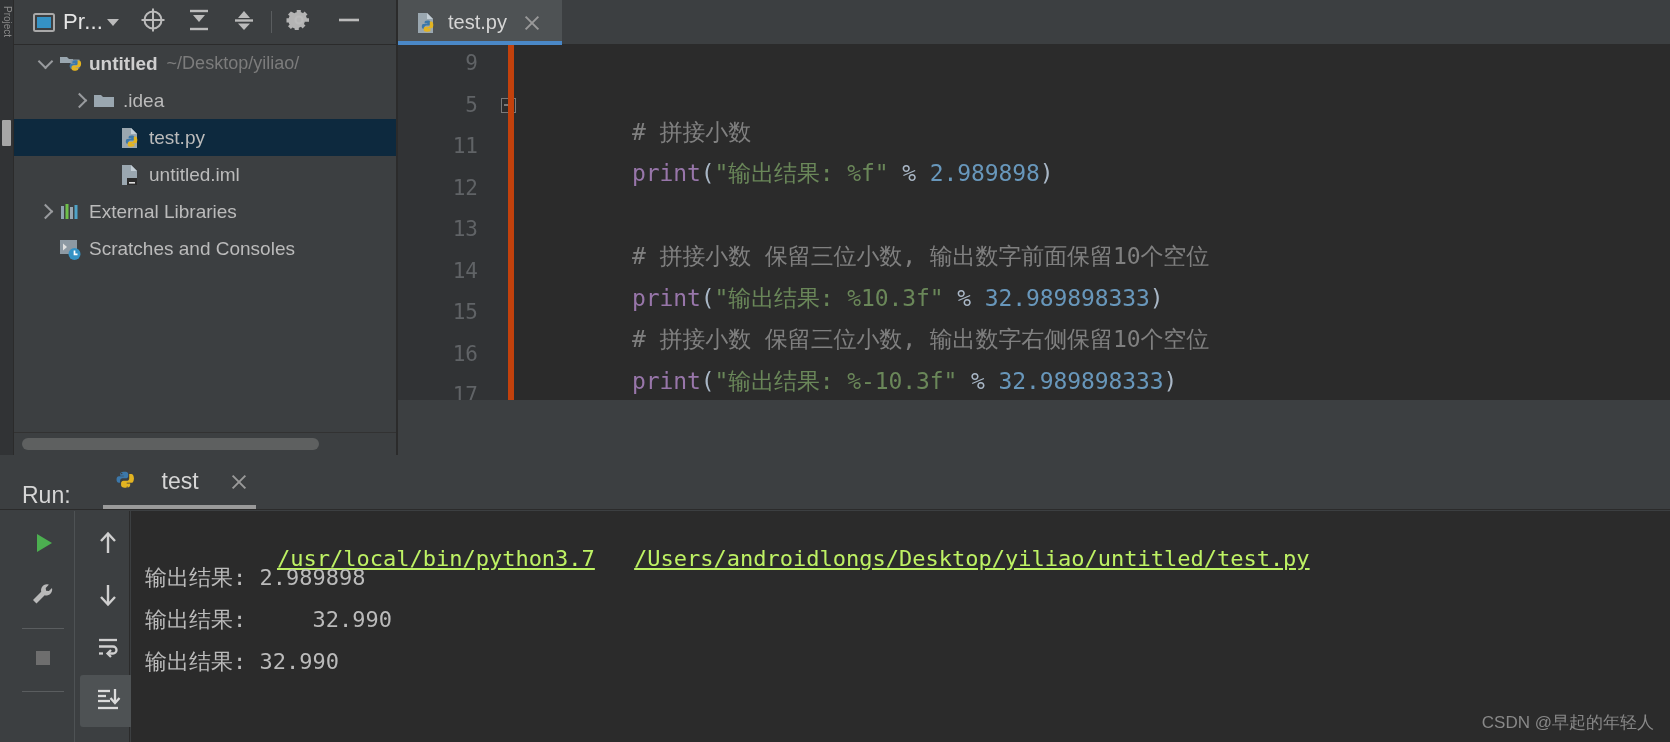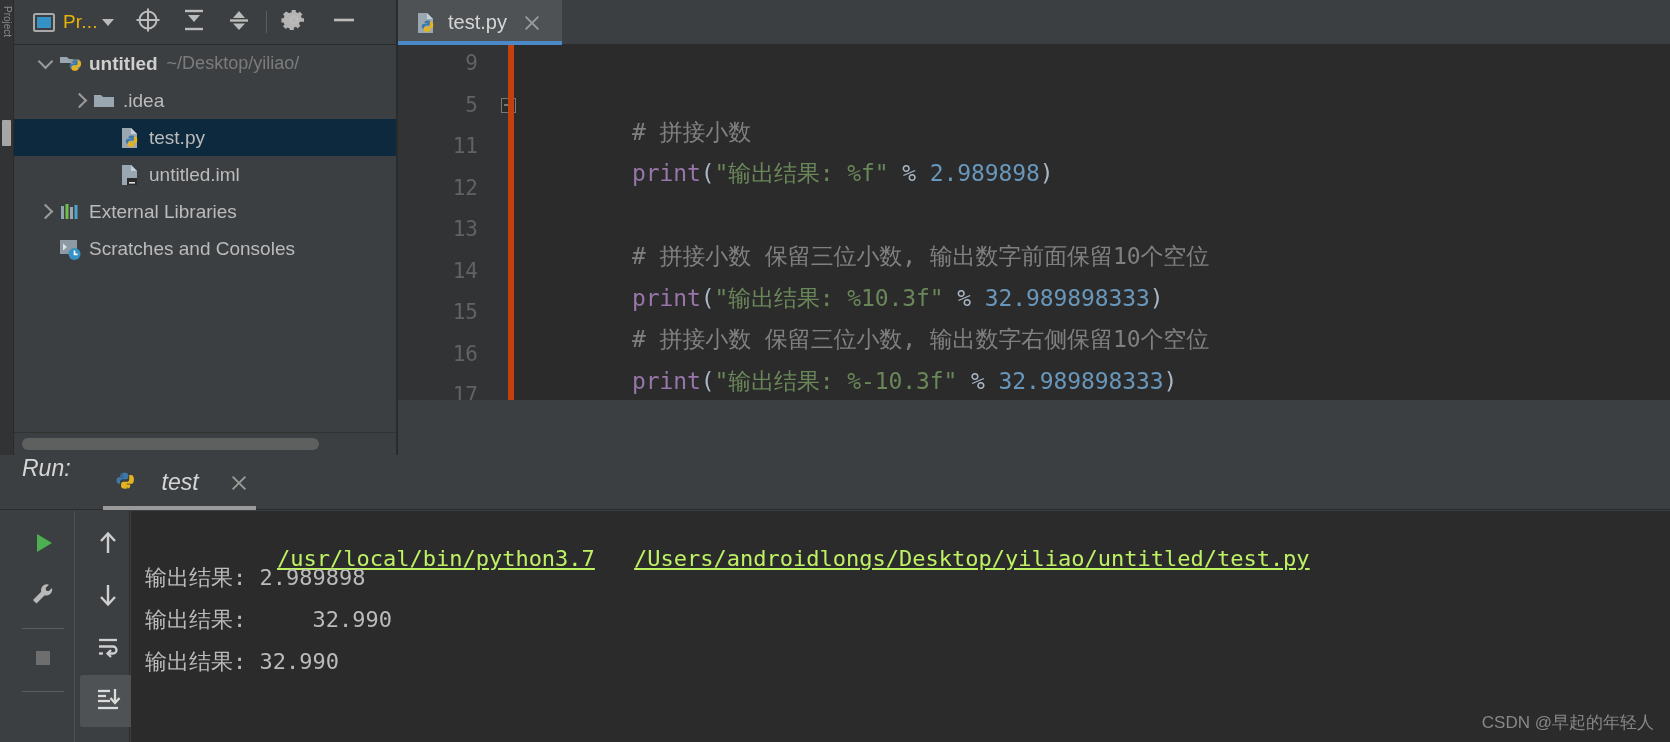--- a/index.html
+++ b/index.html
@@ -35,21 +35,21 @@
   .proj-toolbar {
     position: absolute; left: 14px; top: 0; width: 382px; height: 45px;
     background: #3c3f41; border-bottom: 1px solid #2b2b2b;
     display: flex; align-items: center; padding-left: 14px; gap: 3px;
   }
   .tb-btn {
     display: flex; align-items: center; justify-content: center;
     height: 30px; border-radius: 2px; padding: 0 3px;
   }
   .proj-label {
-    color: #eab308; font-size: 19px; margin-left: 6px; letter-spacing: .2px;
+    color: #e5e5e5; font-size: 22px; margin-left: 6px; letter-spacing: .2px;
   }
   .caret-dn {
     width: 0; height: 0; border-left: 6px solid transparent;
     border-right: 6px solid transparent; border-top: 7px solid #bbbbbb;
     margin-left: 4px;
   }
   .tb-sep { width: 1px; height: 22px; background: #5a5d5f; margin: 0 7px; }
 
   
   .proj-tree {
@@ -155,23 +155,22 @@
     position: absolute; left: 0; top: 0; width: 110px; height: 100%; background: #3c3f41;
   }
 
   
   .run-window {
     position: absolute; left: 0; top: 455px; width: 1670px; height: 287px;
     background: #3c3f41;
   }
   .run-header {
     position: absolute; left: 0; top: 0; width: 100%; height: 55px;
-    background: #3c3f41; display: flex; align-items: flex-start;
+    background: #3c3f41; display: flex; align-items: flex-end;
     border-bottom: 1px solid #2b2b2b;
-    font-style: italic;
   }
   .run-label { color: #d6d6d6; font-size: 23px; margin-left: 22px; }
   .run-tab {
     position: relative; margin-left: 32px; height: 55px;
     display: flex; align-items: center; gap: 25px; padding: 0 8px;
   }
   .run-tab .tabtxt { color: #d6d6d6; font-size: 23px; }
   .run-tab .tab-underline2 {
     position: absolute; left: 0; bottom: 0; width: 100%; height: 4px; background: #9a9a9a;
   }

